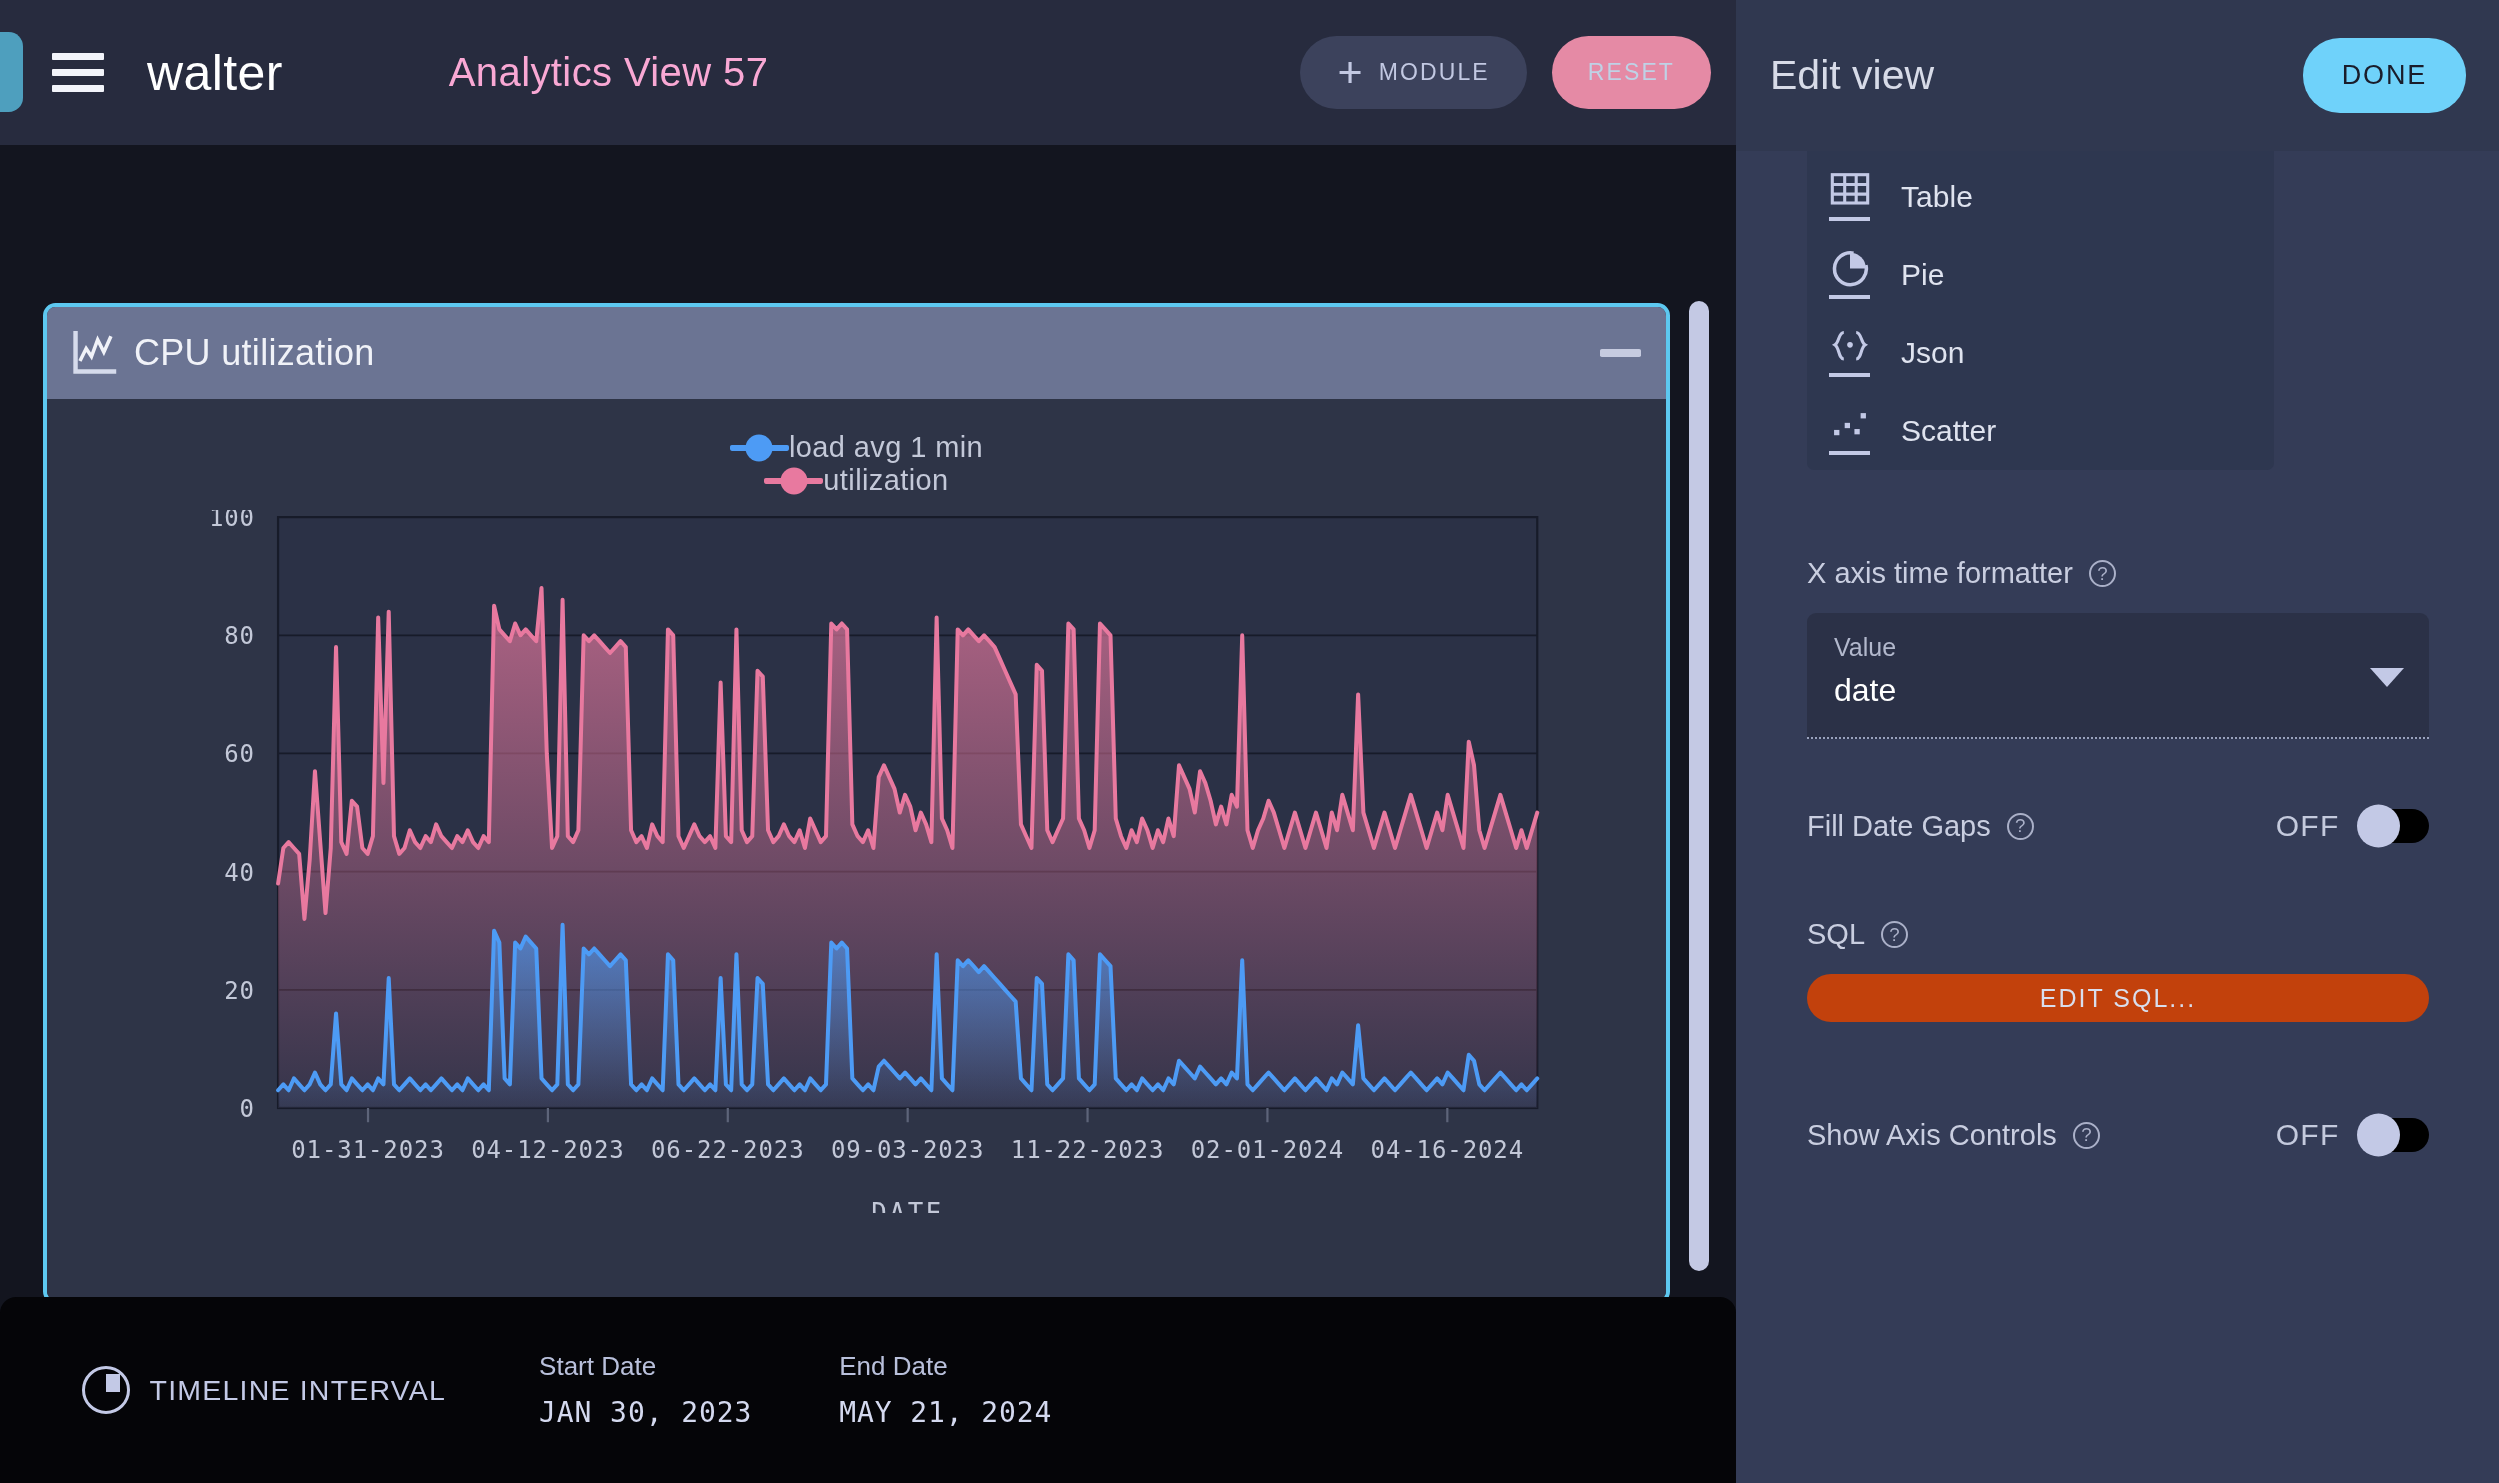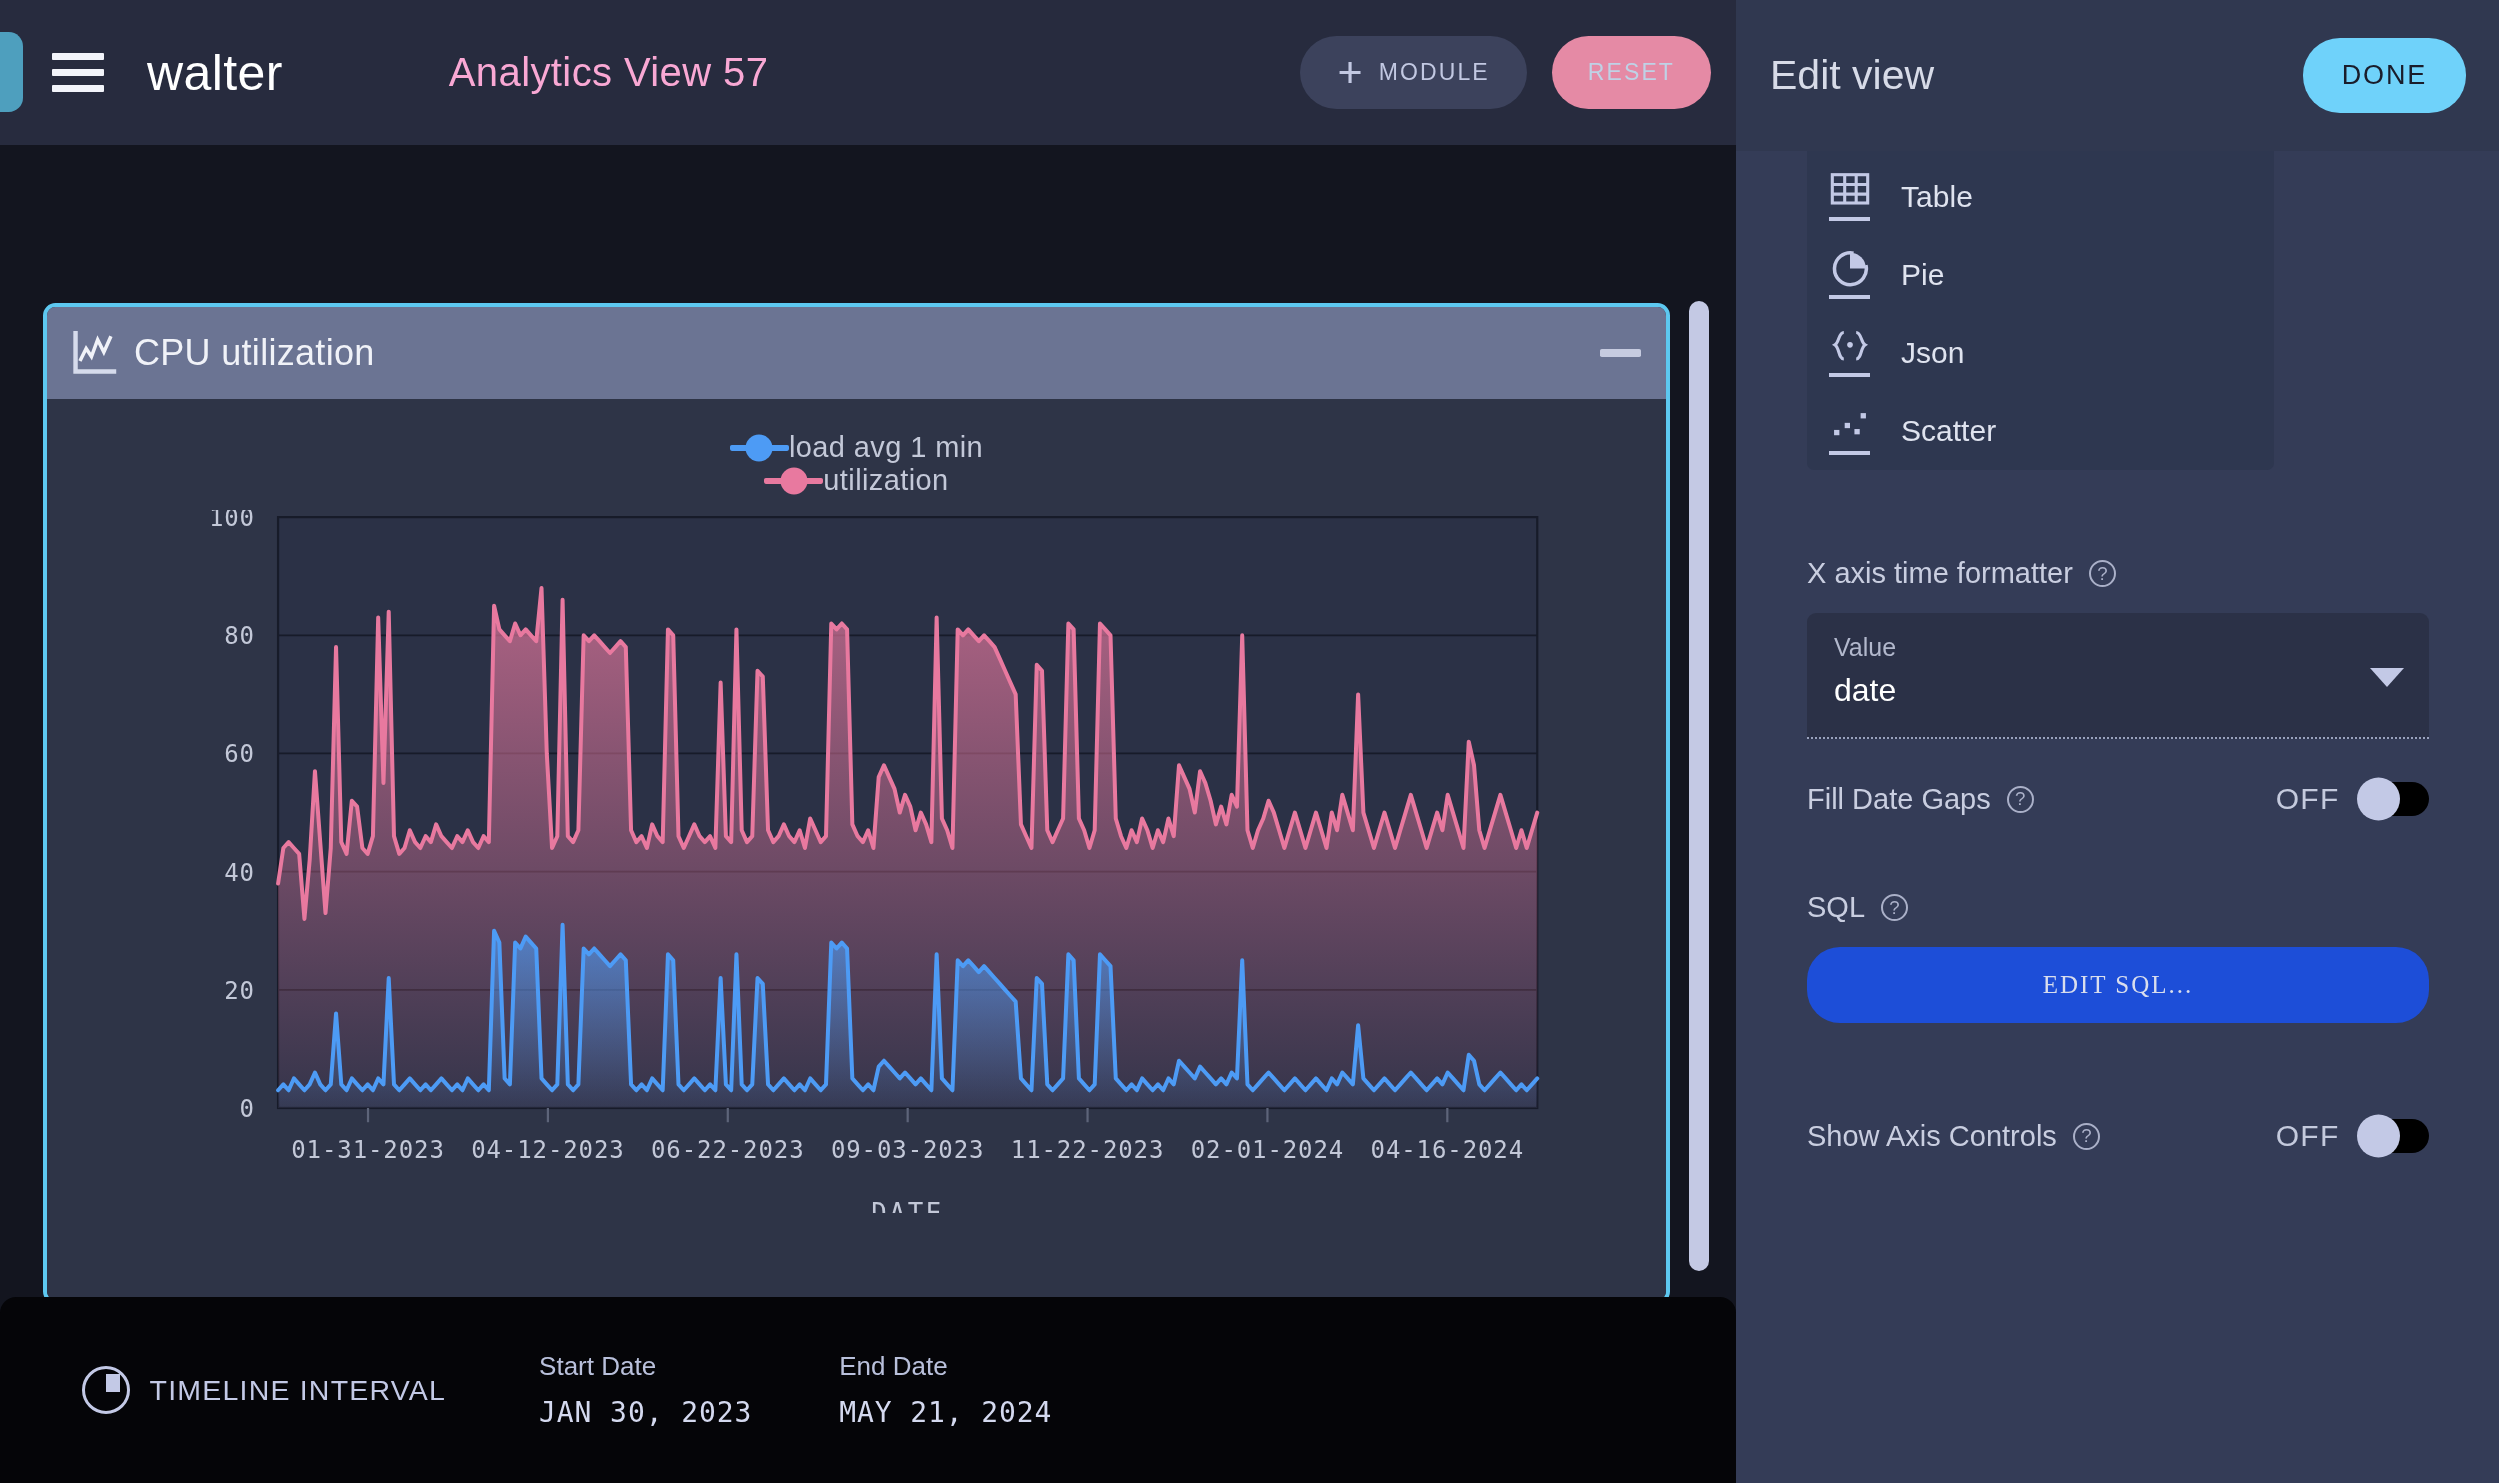--- a/index.html
+++ b/index.html
@@ -187,21 +187,21 @@
     border-bottom: 2.7px dotted #9aa2bd;
   }
   #select-cap { font-size: 25px; color: #b2b8cc; }
   #select-val { font-size: 32px; color: #ffffff; margin-top: 10.7px; }
   #select-arrow {
     position: absolute; right: 25px; top: 55px;
     width: 0; height: 0; border-left: 17px solid transparent;
     border-right: 17px solid transparent; border-top: 19.6px solid #c3c9e6;
   }
 
-  .toggle-row { display: flex; align-items: center; margin-top: 43px; }
+  .toggle-row { display: flex; align-items: center; margin-top: 70px; }
   .toggle-state { margin-left: auto; font-size: 30px; color: #c4cadd; letter-spacing: 1.3px; }
   .switch {
     margin-left: 21.4px; width: 68px; height: 34px; border-radius: 17px;
     background: #000000; position: relative; cursor: pointer; flex: 0 0 68px;
   }
   .switch .knob {
     position: absolute; left: -3.6px; top: 50%; transform: translateY(-50%);
     width: 43px; height: 43px; border-radius: 50%; background: #c3c9e6;
   }
 
@@ -213,23 +213,23 @@
   .tab { font-size: 27px; letter-spacing: 1.8px; cursor: pointer; position: relative; height: 78px; display:flex; align-items:center; }
   .tab.inactive { color: #9aa2bd; }
   .tab.active { color: #ffffff; }
   .tab.active::after {
     content: ""; position: absolute; left: 0; right: 0; bottom: 0;
     height: 5.3px; background: #6fd2fa;
   }
 
   #sql-group { margin-top: 75px; }
   #edit-sql-btn {
-    margin-top: 23px; width: 100%; height: 76px; border-radius: 33px;
-    background: #1d4ed8; color: #d9deed; border: none; font-size: 25px;
-    letter-spacing: 2px; cursor: pointer; font-family: Liberation Serif, serif;
+    margin-top: 23px; width: 100%; height: 48px; border-radius: 33px;
+    background: #c2410c; color: #d9deed; border: none; font-size: 25px;
+    letter-spacing: 2px; cursor: pointer; font-family: Liberation Sans, sans-serif;
   }
   #axis-ctrl-row { margin-top: 96px; }
 </style>
 </head>
 <body>
 
 <div id="app">
 
   <div id="main">
 

